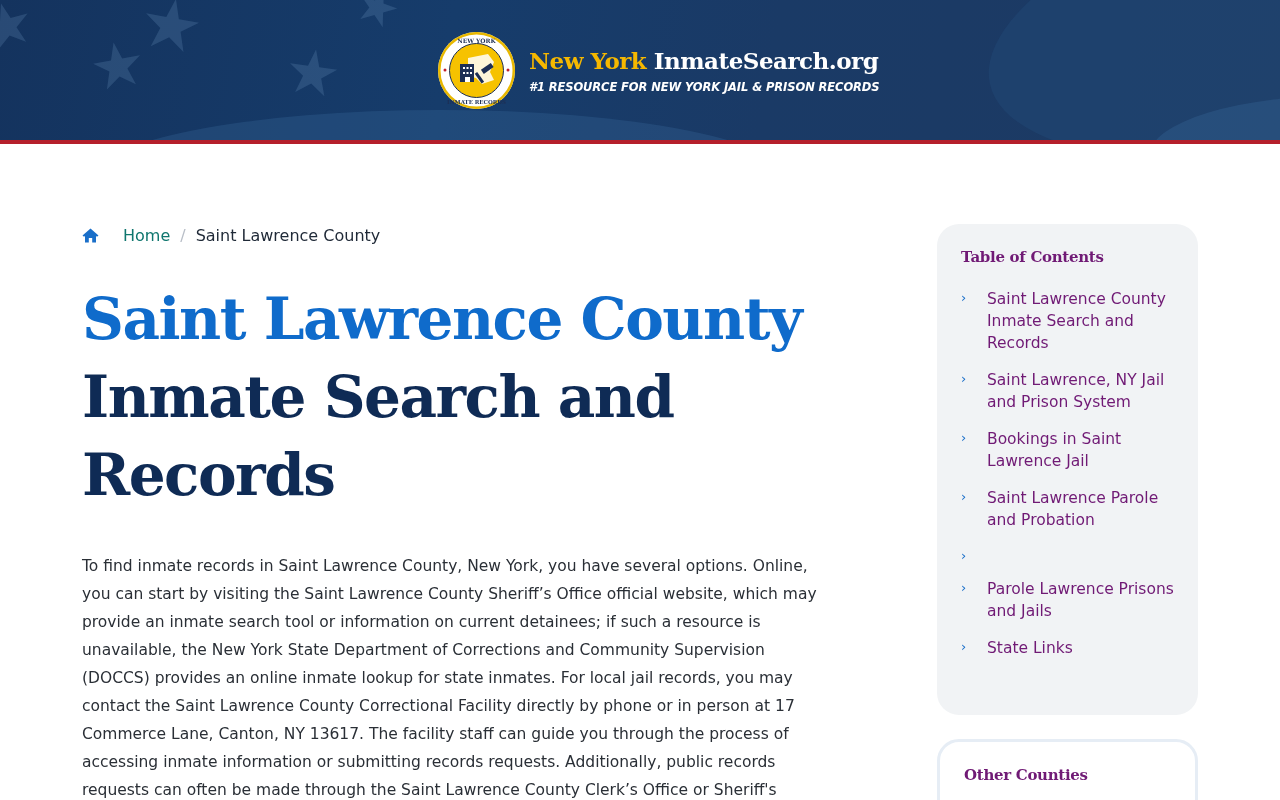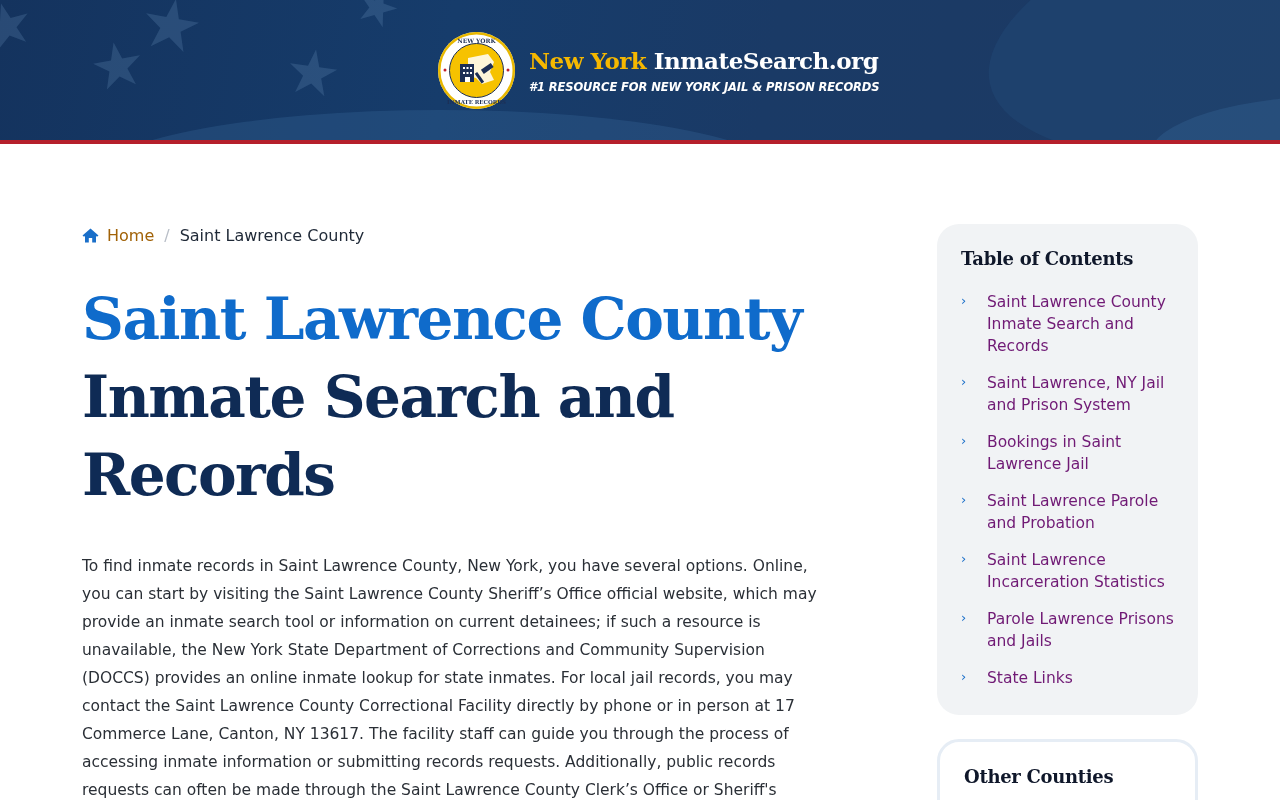--- a/index.html
+++ b/index.html
@@ -33,21 +33,21 @@
     box-shadow: 0 0 0 2px #e8b800 inset;
   }
   .brand-text { display: flex; flex-direction: column; gap: 6px; }
   .brand-title { font-family: "DejaVu Serif", "Liberation Serif", serif; font-weight: bold; font-size: 23px; letter-spacing: -0.5px; }
   .brand-title .ny { color: #f6b800; }
   .brand-title .is { color: #ffffff; }
   .brand-sub { color: #ffffff; font-family: "DejaVu Sans", sans-serif; font-weight: bold; font-size: 11.5px; letter-spacing: -0.1px; font-style: italic; }
 
   
   .breadcrumb { position: absolute; left: 82px; top: 226px; display: flex; align-items: center; font-size: 16px; }
-  .breadcrumb .home { display: flex; align-items: center; gap: 8px; color: #a16207; text-decoration: none; }
+  .breadcrumb .home { display: flex; align-items: center; gap: 24px; color: #0f766e; text-decoration: none; }
   .breadcrumb .sep { color: #b8bec7; margin: 0 10px; }
   .breadcrumb .current { color: #1f2937; }
 
   
   .page-title {
     position: absolute; left: 82px; top: 280px; width: 760px;
     font-family: "DejaVu Serif", "Liberation Serif", serif; font-weight: bold;
     font-size: 58px; line-height: 78px; letter-spacing: -1.5px;
   }
   .page-title .accent { color: #0f6bcb; display: block; }
@@ -58,21 +58,21 @@
     position: absolute; left: 82px; top: 552px; width: 740px;
     font-size: 15.5px; line-height: 28px; color: #2a2f36;
   }
 
   
   .toc {
     position: absolute; left: 937px; top: 224px; width: 261px; height: 491px;
     background: #f1f3f5; border-radius: 22px; padding: 24px 20px 0 24px;
   }
   .toc h3, .other h3 {
-    font-family: "DejaVu Serif", "Liberation Serif", serif; font-weight: bold; font-size: 18px; color: #0f172a; letter-spacing: -0.3px;
+    font-family: "DejaVu Serif", "Liberation Serif", serif; font-weight: bold; font-size: 15px; color: #701a75; letter-spacing: -0.3px;
   }
   .toc ul { list-style: none; margin-top: 22px; }
   .toc li { display: flex; gap: 14px; margin-bottom: 15px; }
   .toc li .chev { color: #1a6fc9; font-size: 13px; width: 12px; padding-top: 2px; flex: none; }
   .toc li a { color: #701a75; text-decoration: none; font-size: 15.5px; line-height: 22px; }
 
   .other {
     position: absolute; left: 937px; top: 739px; width: 261px; height: 120px;
     background: #ffffff; border: 3px solid #e6edf5; border-radius: 22px; padding: 24px 24px;
   }
@@ -154,21 +154,20 @@
     <li>
         <span class="chev">›</span>
         <a>Bookings in Saint Lawrence Jail</a>
       </li>
     <li>
         <span class="chev">›</span>
         <a>Saint Lawrence Parole and Probation</a>
       </li>
     <li>
         <span class="chev">›</span>
-        <a>Saint Lawrence Incarceration Statistics</a>
       </li>
     <li>
         <span class="chev">›</span>
         <a>Parole Lawrence Prisons and Jails</a>
       </li>
     <li>
         <span class="chev">›</span>
         <a>State Links</a>
       </li>
   </ul>

